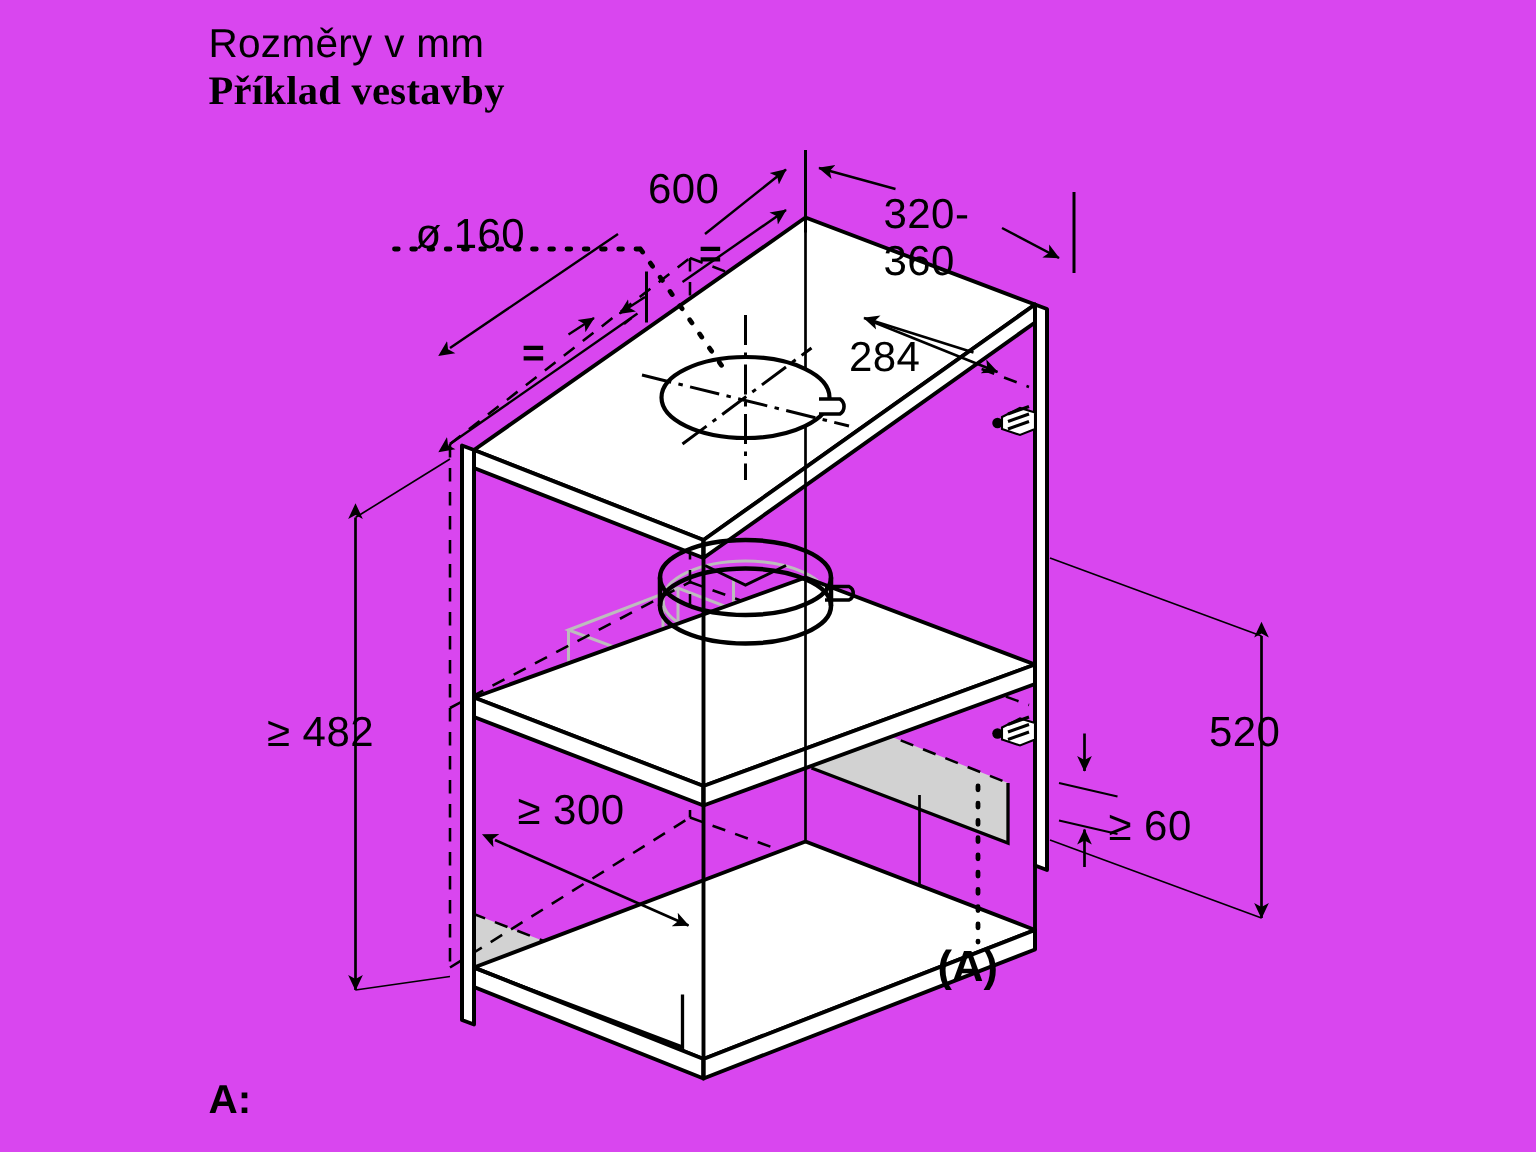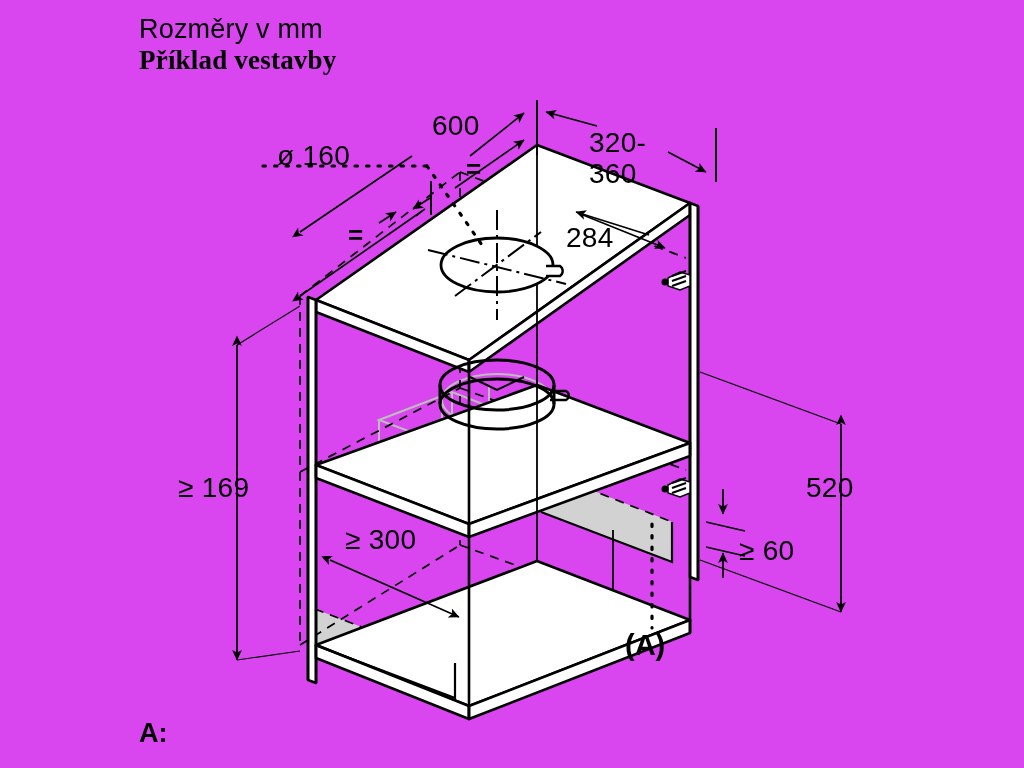--- a/index.html
+++ b/index.html
@@ -263,21 +263,21 @@
 
   <div class="txt dim" style="left:589px; top:99px;margin-top:28px;">320-
 360</div>
 
   <div class="txt dim" style="left:566px; top:222px;">284</div>
 
   <div class="txt eq" style="left:466px; top:155px;">=</div>
 
   <div class="txt eq" style="left:348px; top:221px;">=</div>
 
-  <div class="txt dim" style="left:178px; top:472px;">≥ 169</div>
+  <div class="txt dim" style="left:178px; top:472px;">≥ 482</div>
 
   <div class="txt dim" style="left:345px; top:524px;">≥ 300</div>
 
   <div class="txt dim" style="left:806px; top:472px;">520</div>
 
   <div class="txt dim" style="left:739px; top:535px;">≥ 60</div>
 
   <div class="txt ref-bold" style="left:625px; top:629px;">(A)</div>
 
   <div class="caption-wrap">

